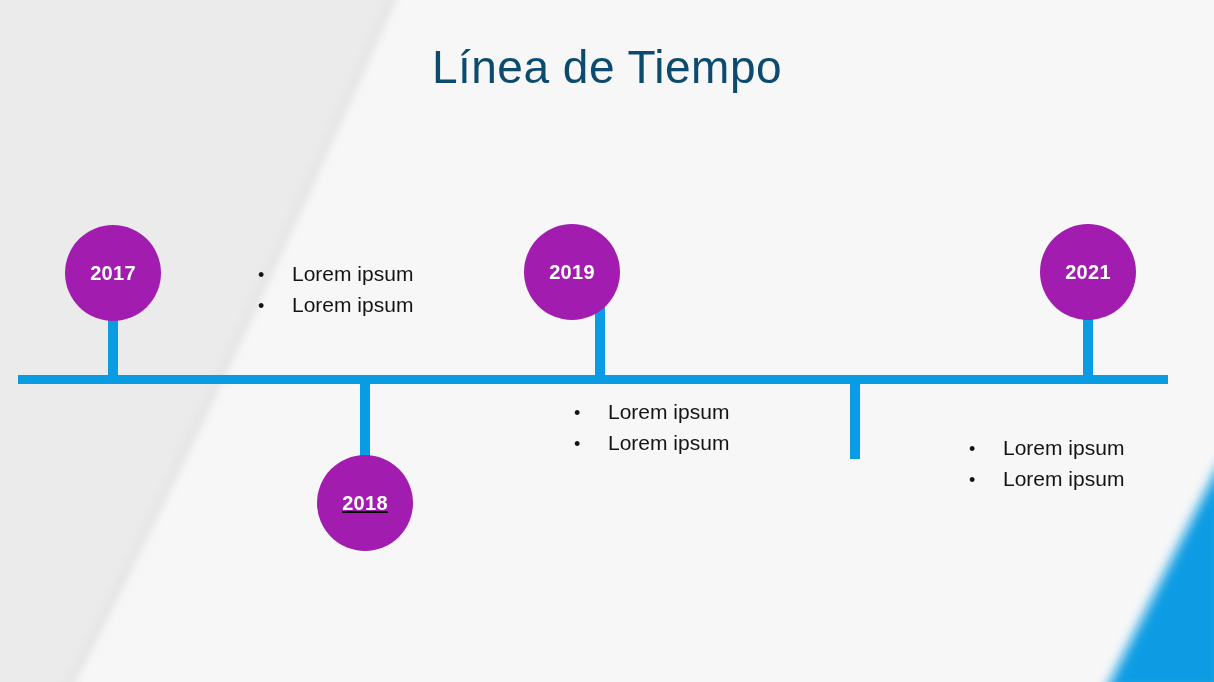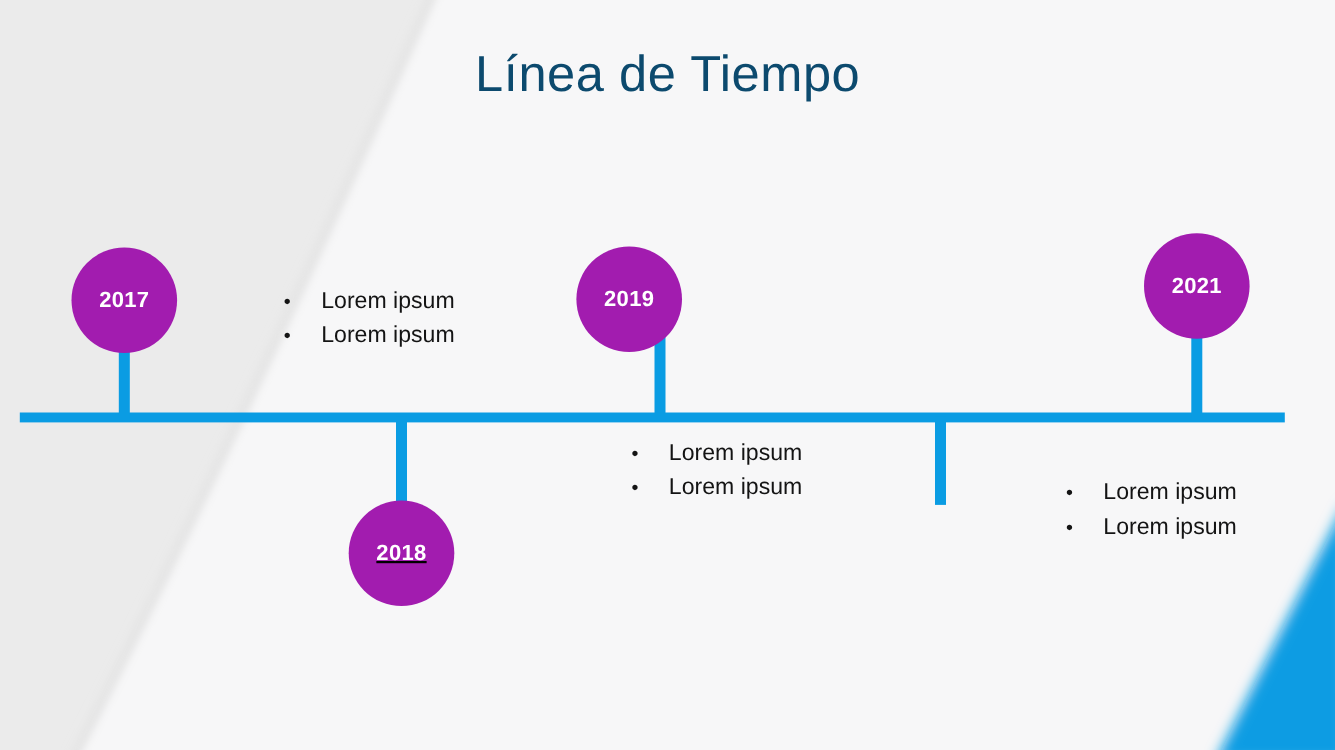--- a/index.html
+++ b/index.html
@@ -92,21 +92,21 @@
   .stem-2018 { left: 360px; top: 379px; height: 80px; }
   .stem-2019 { left: 595px; top: 300px; height: 80px; }
   .stem-2020 { left: 850px; top: 379px; height: 80px; }
   .stem-2021 { left: 1083px; top: 300px; height: 80px; }
 
   
   .circle-2017 { left: 65px;  top: 225px; }
   .circle-2018 { left: 317px; top: 455px; text-decoration: underline; }
   .circle-2019 { left: 524px; top: 224px; }
   .circle-2020 { left: 807px; top: 455px; }
-  .circle-2021 { left: 1040px; top: 212px; }
+  .circle-2021 { left: 1040px; top: 224px; }
 
   
   .bullets-1 { left: 258px; top: 258px; }
   .bullets-2 { left: 574px; top: 396px; }
   .bullets-3 { left: 969px; top: 432px; }
 </style>
 </head>
 <body>
 
 <div class="slide">

